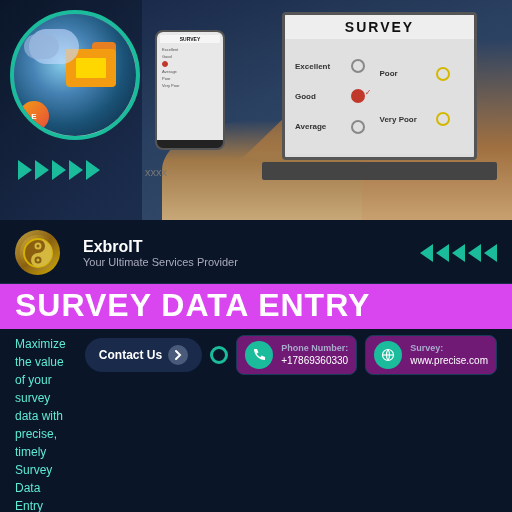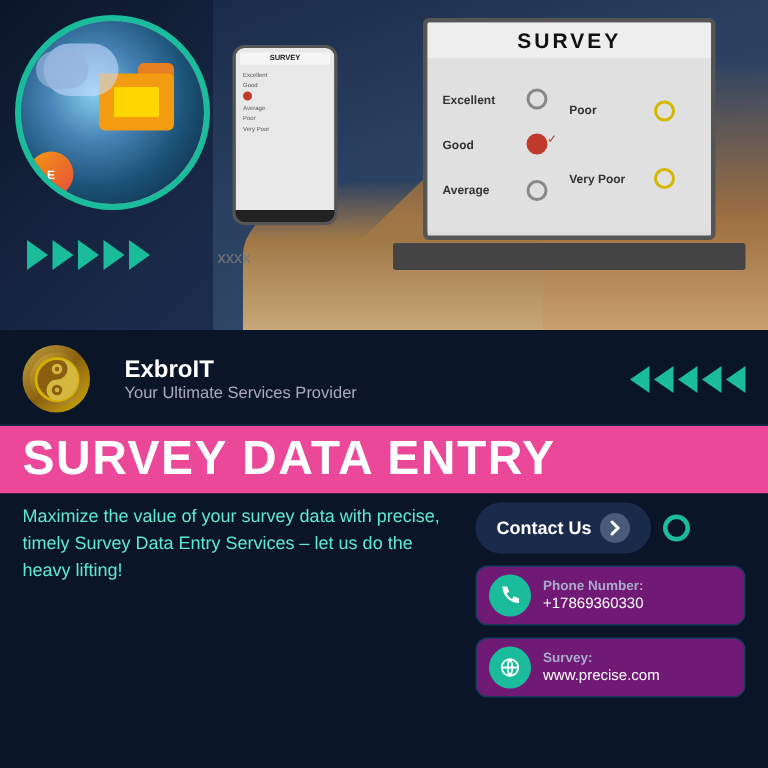--- a/index.html
+++ b/index.html
@@ -223,21 +223,21 @@
     .back-arrow {
       width: 0;
       height: 0;
       border-top: 9px solid transparent;
       border-bottom: 9px solid transparent;
       border-right: 13px solid #1abc9c;
     }
 
     
     .title-section {
-      background: #ec4899;
+      background: #d946ef;
       padding: 4px 15px 6px 15px;
     }
 
     .main-title {
       color: white;
       font-size: 32px;
       font-weight: 900;
       letter-spacing: 1px;
       line-height: 1.1;
       text-transform: uppercase;
@@ -254,21 +254,21 @@
 
     .description {
       flex: 1;
       color: #5eead4;
       font-size: 12px;
       line-height: 1.5;
     }
 
     .contact-panel {
       display: flex;
-      flex-direction: column;
+      flex-direction: row;
       gap: 8px;
       min-width: 180px;
     }
 
     .contact-us-row {
       display: flex;
       align-items: center;
       gap: 8px;
     }
 

